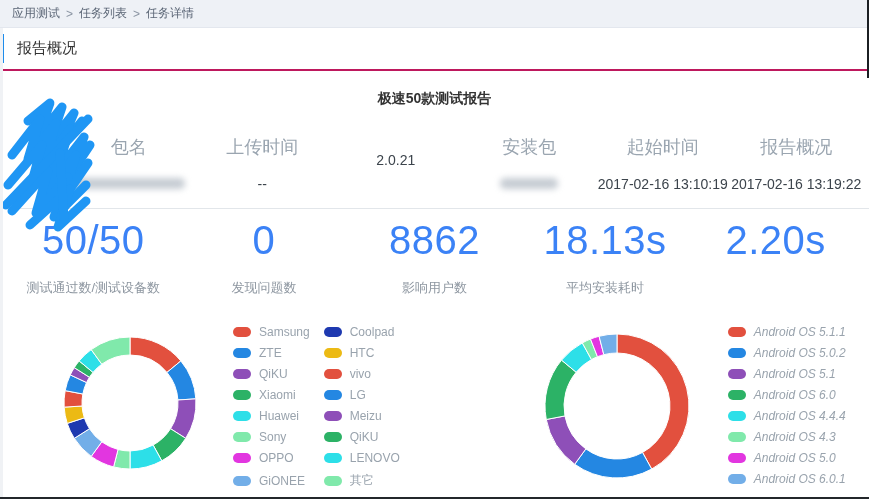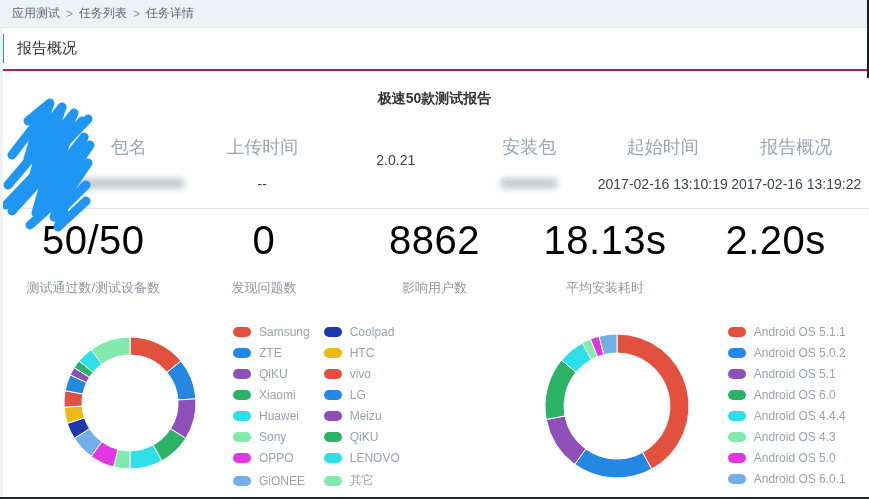--- a/index.html
+++ b/index.html
@@ -73,34 +73,34 @@
   }
   .stats-row {
     display: flex;
     margin-top: 8px;
     padding: 0 8px;
   }
   .stat { flex: 1; text-align: center; }
   .stat-value {
     font-size: 40px;
     line-height: 46px;
-    color: #000000;
+    color: #3b82f6;
     letter-spacing: 0.5px;
   }
   .stat-label { font-size: 13px; color: #8d96a0; margin-top: 16px; }
   .charts-row {
     display: flex;
     align-items: flex-start;
     margin-top: 20px;
     padding-left: 45px;
   }
   svg.donut { flex: none; }
   .legend { margin-top: 8px; display: grid; grid-auto-flow: column; column-gap: 14px; row-gap: 7px; }
   .legend-brands { margin-left: 18px; }
-  .legend-os { margin-left: 22px; }
+  .legend-os { margin-left: 22px; font-style: italic; }
   .chart-os-svg { margin-left: 128px; }
   .legend-item { display: flex; align-items: center; cursor: pointer; white-space: nowrap; }
   .swatch {
     display: inline-block;
     width: 18px; height: 10px;
     border-radius: 5px;
     margin-right: 8px;
     flex: none;
   }
   .legend-label { font-size: 12px; color: #99a3ad; }

